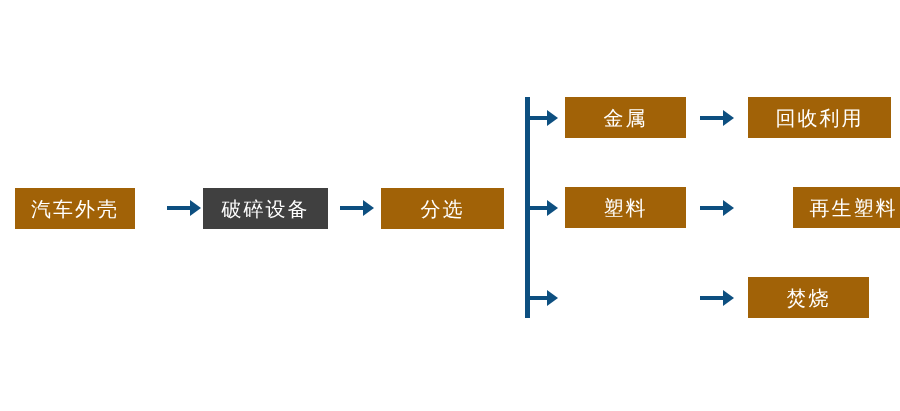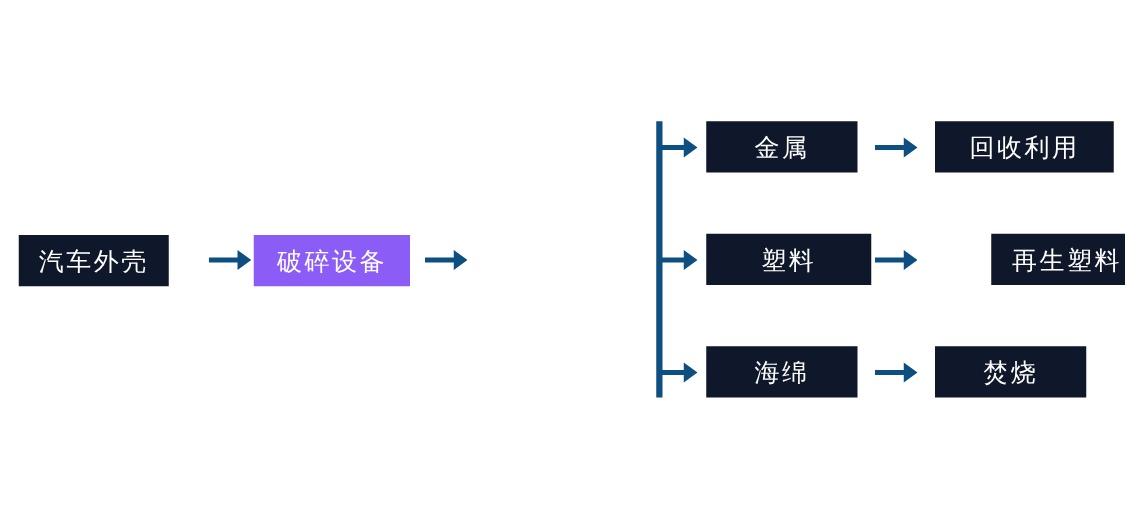--- a/index.html
+++ b/index.html
@@ -23,22 +23,22 @@
     align-items: center;
     justify-content: center;
     color: #ffffff;
     font-size: 20px;
     letter-spacing: 2px;
     line-height: 1;
     white-space: nowrap;
     box-sizing: border-box;
     font-family: "DejaVu Sans", "Liberation Sans", sans-serif;
   }
-  .node-blue { background: #0f172a; }
-  .node-red  { background: #8b5cf6; }
+  .node-blue { background: #a16207; }
+  .node-red  { background: #404040; }
 
   .arrow {
     position: absolute;
     display: block;
   }
   .arrow svg { display: block; }
 
   .trunk {
     position: absolute;
     background: #0d4f80;
@@ -62,20 +62,23 @@
   <div class="node node-red" style="left:203px; top:188px; width:125px; height:41px;">
     <span>破碎设备</span>
   </div>
 
   <div class="arrow" style="left:340px; top:197px; width:34px; height:22px;">
     <svg width="34" height="22" viewBox="0 0 34 22">
       <path d="M0 9 H23 V3 L34 11 L23 19 V13 H0 Z" fill="#0d4f80"></path>
     </svg>
   </div>
 
+  <div class="node node-blue" style="left:381px; top:188px; width:123px; height:41px;">
+    <span>分选</span>
+  </div>
 
   <div class="trunk" style="left:525px; top:97px; width:5px; height:221px;"></div>
 
   <div class="arrow" style="left:528px; top:107px; width:30px; height:22px;">
     <svg width="30" height="22" viewBox="0 0 30 22">
       <path d="M0 9 H19 V3 L30 11 L19 19 V13 H0 Z" fill="#0d4f80"></path>
     </svg>
   </div>
 
   <div class="node node-blue" style="left:565px; top:97px; width:121px; height:41px;">
@@ -91,43 +94,40 @@
   <div class="node node-blue" style="left:748px; top:97px; width:143px; height:41px;">
     <span>回收利用</span>
   </div>
 
   <div class="arrow" style="left:528px; top:197px; width:30px; height:22px;">
     <svg width="30" height="22" viewBox="0 0 30 22">
       <path d="M0 9 H19 V3 L30 11 L19 19 V13 H0 Z" fill="#0d4f80"></path>
     </svg>
   </div>
 
-  <div class="node node-blue" style="left:565px; top:187px; width:132px; height:41px;">
+  <div class="node node-blue" style="left:565px; top:187px; width:121px; height:41px;">
     <span>塑料</span>
   </div>
 
   <div class="arrow" style="left:700px; top:197px; width:34px; height:22px;">
     <svg width="34" height="22" viewBox="0 0 34 22">
       <path d="M0 9 H23 V3 L34 11 L23 19 V13 H0 Z" fill="#0d4f80"></path>
     </svg>
   </div>
 
   <div class="node node-blue" style="left:748px; top:187px; width:121px; height:41px;margin-left:45px;">
     <span>再生塑料</span>
   </div>
 
   <div class="arrow" style="left:528px; top:287px; width:30px; height:22px;">
     <svg width="30" height="22" viewBox="0 0 30 22">
       <path d="M0 9 H19 V3 L30 11 L19 19 V13 H0 Z" fill="#0d4f80"></path>
     </svg>
   </div>
 
-  <div class="node node-blue" style="left:565px; top:277px; width:121px; height:41px;">
-    <span>海绵</span>
-  </div>
 
   <div class="arrow" style="left:700px; top:287px; width:34px; height:22px;">
     <svg width="34" height="22" viewBox="0 0 34 22">
       <path d="M0 9 H23 V3 L34 11 L23 19 V13 H0 Z" fill="#0d4f80"></path>
     </svg>
   </div>
 
   <div class="node node-blue" style="left:748px; top:277px; width:121px; height:41px;">
     <span>焚烧</span>
   </div>

